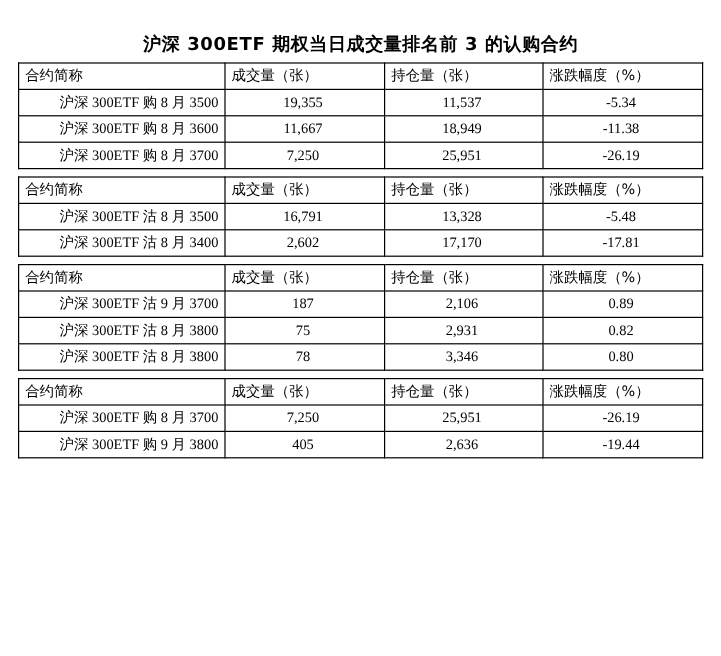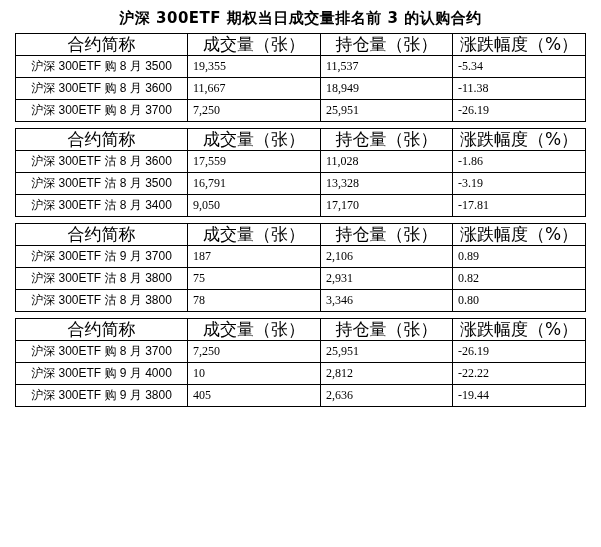--- a/index.html
+++ b/index.html
@@ -11,21 +11,21 @@
     height: 547px;
     background: #ffffff;
     font-family: "Liberation Serif", "DejaVu Serif", serif;
     color: #000000;
     overflow: hidden;
   }
   .page {
     width: 601px;
     height: 385px;
     box-sizing: border-box;
-    padding: 5px 0 0 0;
+    padding: 24px 0 0 0;
   }
   .block {
     margin-bottom: 6px;
   }
   .block-title {
     text-align: center;
     font-family: "DejaVu Sans", "Liberation Sans", sans-serif;
     font-weight: bold;
     font-size: 15px;
     letter-spacing: 0.5px;
@@ -42,32 +42,32 @@
   table.data th, table.data td {
     border: 1px solid #000000;
     padding: 2px 5px;
     height: 17px;
     line-height: 15px;
     font-weight: normal;
     white-space: nowrap;
     overflow: hidden;
   }
   table.data th {
+    text-align: left;
+    font-family: "DejaVu Sans", "Liberation Sans", sans-serif;
+    font-size: 12px;
+    font-weight: normal;
+  }
+  table.data td.name {
+    text-align: right;
+    font-family: Liberation Serif, serif;
+    font-size: 12px;
+  }
+  table.data td.num {
     text-align: center;
-    font-family: "DejaVu Sans", "Liberation Sans", sans-serif;
-    font-size: 17px;
-    font-weight: normal;
-  }
-  table.data td.name {
-    text-align: center;
-    font-family: Liberation Sans, sans-serif;
-    font-size: 12px;
-  }
-  table.data td.num {
-    text-align: left;
     font-family: "Liberation Serif", "DejaVu Serif", serif;
     font-size: 12px;
     padding-right: 8px;
   }
   col.c0 { width: 172px; }
   col.c1 { width: 133px; }
   col.c2 { width: 132px; }
   col.c3 { width: 133px; }
 </style>
 </head>
@@ -126,34 +126,28 @@
       <thead>
         <tr>
           <th>合约简称</th>
           <th>成交量（张）</th>
           <th>持仓量（张）</th>
           <th>涨跌幅度（%）</th>
         </tr>
       </thead>
       <tbody>
         <tr>
-          <td class="name">沪深 300ETF 沽 8 月 3600</td>
-          <td class="num">17,559</td>
-          <td class="num">11,028</td>
-          <td class="num">-1.86</td>
-        </tr>
-        <tr>
           <td class="name">沪深 300ETF 沽 8 月 3500</td>
           <td class="num">16,791</td>
           <td class="num">13,328</td>
-          <td class="num">-3.19</td>
+          <td class="num">-5.48</td>
         </tr>
         <tr>
           <td class="name">沪深 300ETF 沽 8 月 3400</td>
-          <td class="num">9,050</td>
+          <td class="num">2,602</td>
           <td class="num">17,170</td>
           <td class="num">-17.81</td>
         </tr>
       </tbody>
     </table>
   </div>
 
   <div class="block">
     <table class="data">
       <colgroup>
@@ -210,26 +204,20 @@
         </tr>
       </thead>
       <tbody>
         <tr>
           <td class="name">沪深 300ETF 购 8 月 3700</td>
           <td class="num">7,250</td>
           <td class="num">25,951</td>
           <td class="num">-26.19</td>
         </tr>
         <tr>
-          <td class="name">沪深 300ETF 购 9 月 4000</td>
-          <td class="num">10</td>
-          <td class="num">2,812</td>
-          <td class="num">-22.22</td>
-        </tr>
-        <tr>
           <td class="name">沪深 300ETF 购 9 月 3800</td>
           <td class="num">405</td>
           <td class="num">2,636</td>
           <td class="num">-19.44</td>
         </tr>
       </tbody>
     </table>
   </div>
 
 </div>

